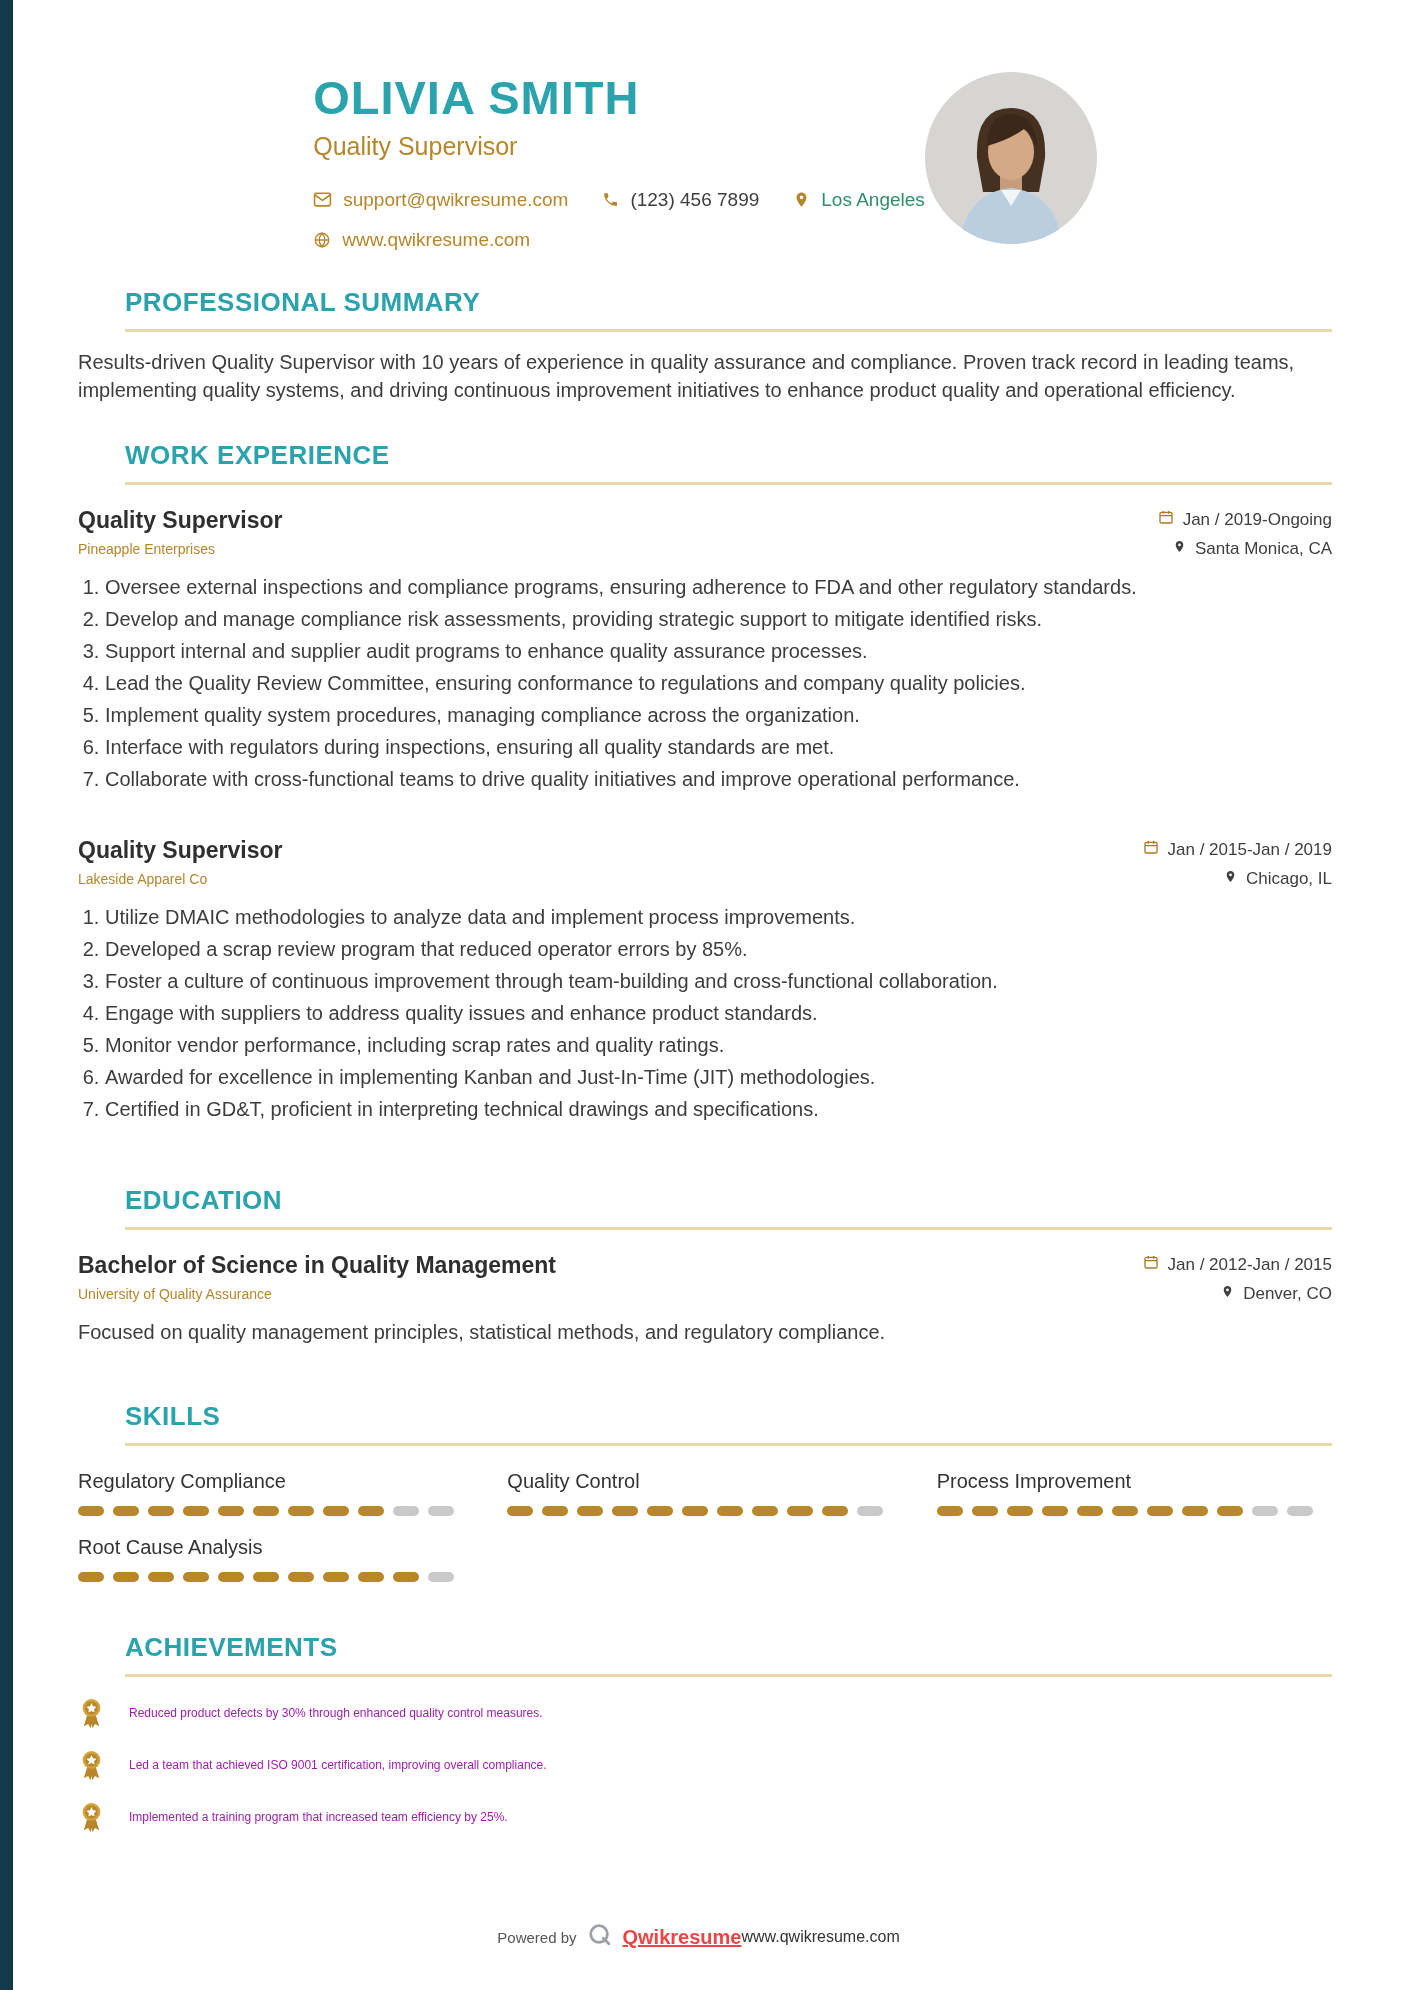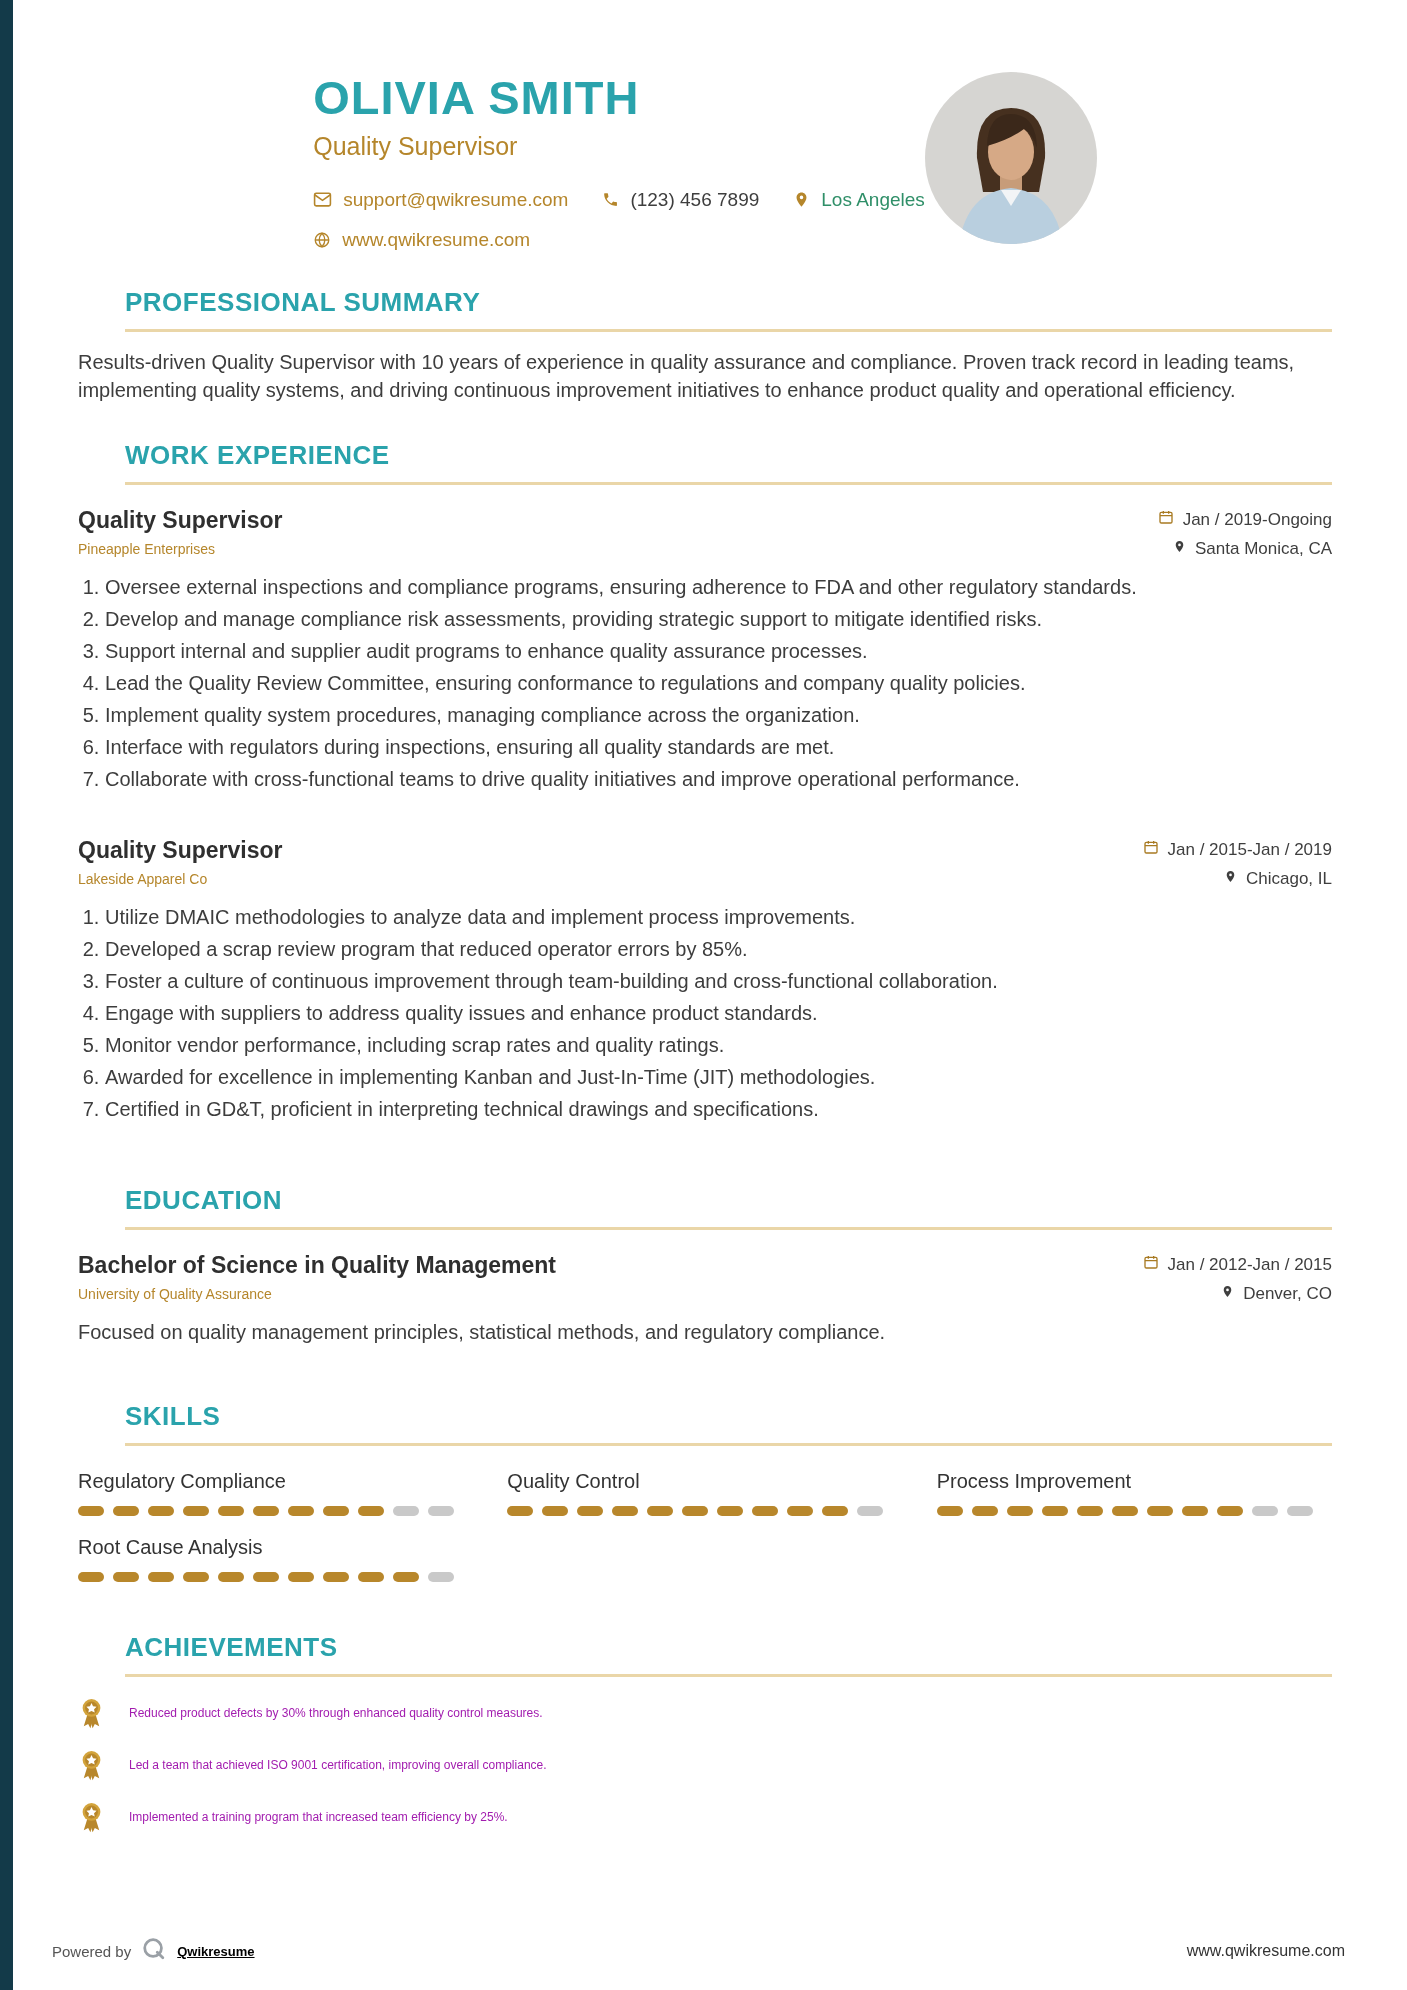--- a/index.html
+++ b/index.html
@@ -55,26 +55,26 @@
   .dash { width:26px; height:10px; border-radius:5px; background:#c9c9c9; flex:0 0 auto; }
   .dash.filled { background:#b8872b; }
 
   
   .ach-list { margin-top:6px; }
   .ach-item { display:flex; align-items:center; gap:24px; margin-top:21px; font-size:12px; color:#a21caf; }
   .ach-item svg { display:block; flex:0 0 auto; }
 
   
   .footer {
-    position:absolute; left:52px; right:62px; bottom:24px;
-    display:flex; justify-content:space-between; align-items:center;
+    position:absolute; left:52px; right:62px; bottom:38px;
+    display:flex; justify-content:center; align-items:center;
   }
   .footer-left { display:flex; align-items:center; gap:10px; }
   .powered-by { font-size:15px; color:#555; }
-  .brand-link { font-size:13px; font-weight:bold; color:#000000; text-decoration:underline; cursor:pointer; }
+  .brand-link { font-size:20px; font-weight:bold; color:#ef4444; text-decoration:underline; cursor:pointer; }
   .footer-site { font-size:16px; color:#333; }
   .linklike { cursor:pointer; }
 </style>
 </head>
 <body>
 
 <div class="page">
   <div class="stripe"></div>
   <div class="content">
 

